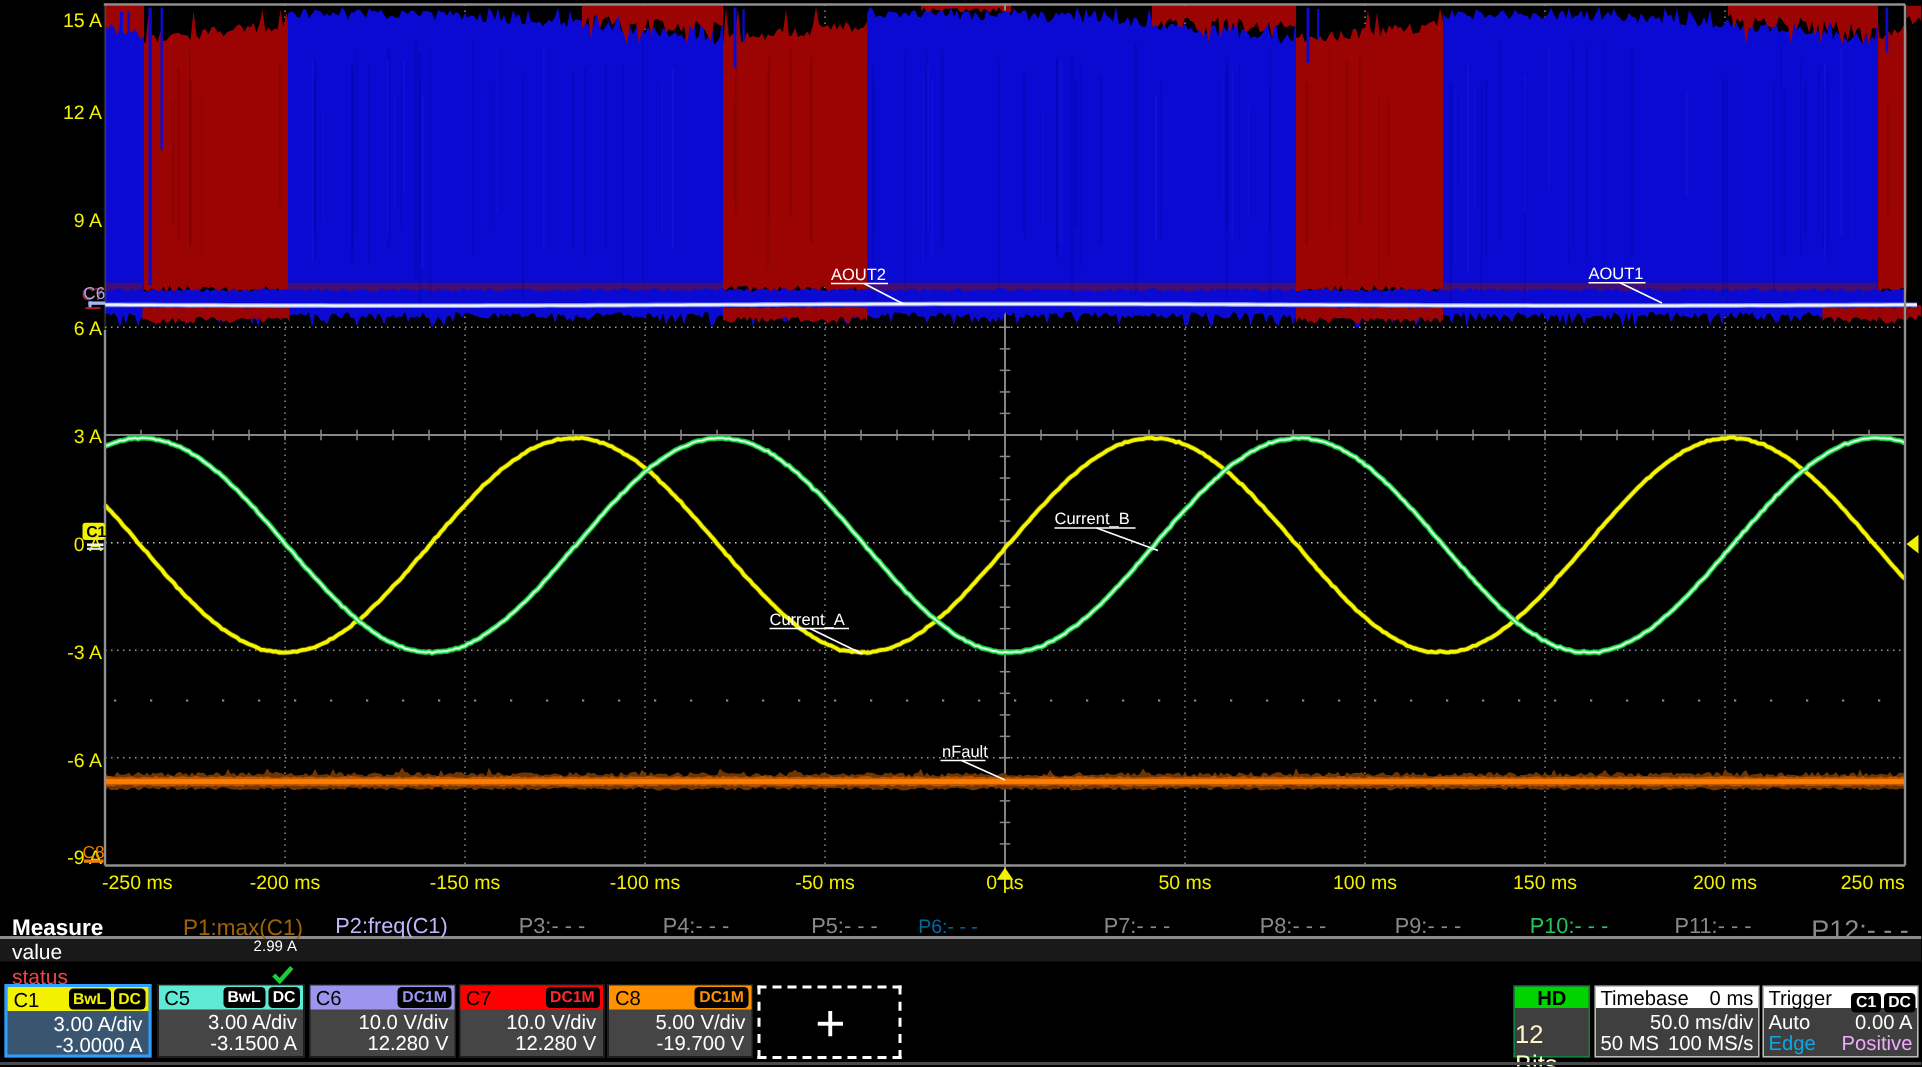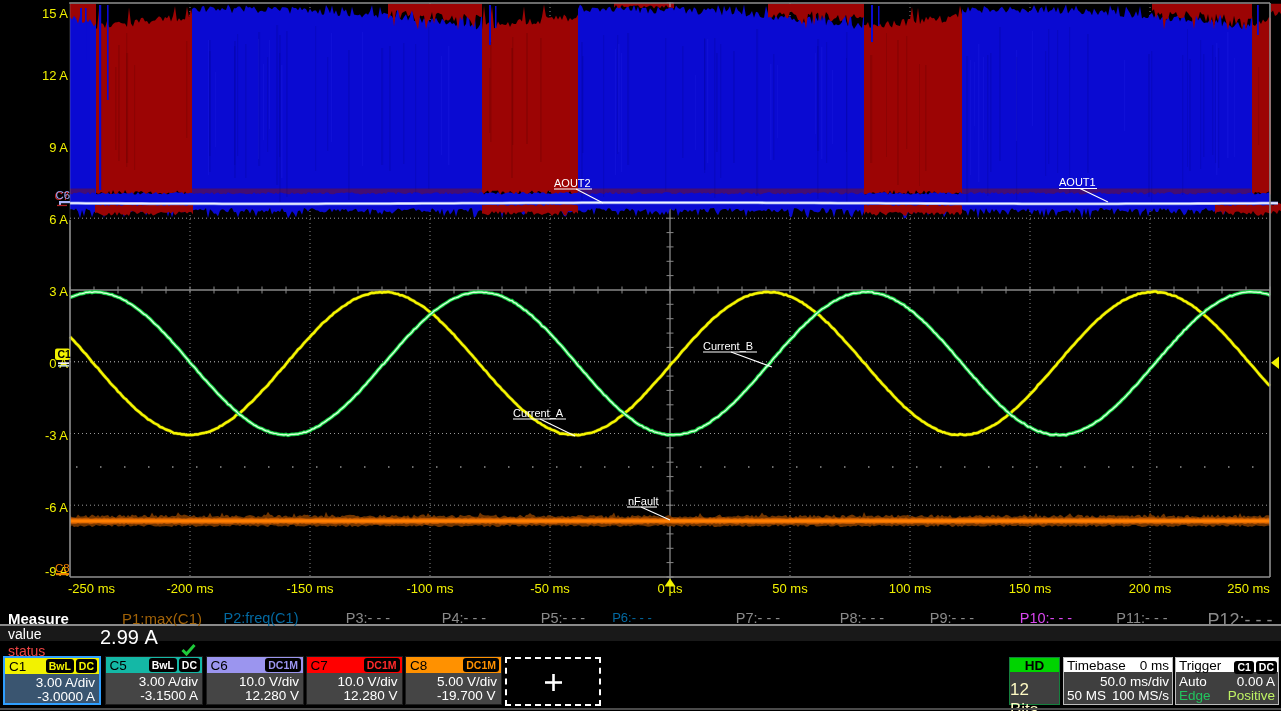--- a/index.html
+++ b/index.html
@@ -329,47 +329,47 @@
     <text x="703" y="349.5" font-size="11" fill="#fff">Current_B</text>
     <line x1="703" y1="352" x2="757" y2="352" stroke="#fff" stroke-width="1.1"></line>
     <line x1="731" y1="352" x2="772" y2="367" stroke="#fff" stroke-width="1.1"></line>
     <text x="628" y="504.5" font-size="11" fill="#fff">nFault</text>
     <line x1="627" y1="507" x2="657" y2="507" stroke="#fff" stroke-width="1.1"></line>
     <line x1="641" y1="507" x2="670" y2="520" stroke="#fff" stroke-width="1.1"></line>
   </svg>
 <div style="position:absolute;left:0;top:624px;width:1281px;height:1.5px;background:#8a8a8a"></div>
 <div style="position:absolute;left:8px;top:610px;font-size:15px;font-weight:bold;color:#fff">Measure</div>
 <div style="position:absolute;left:162px;top:610px;transform:translateX(-50%);font-size:15px;color:#a16207;white-space:nowrap">P1:max(C1)</div>
-<div style="position:absolute;left:261px;top:610px;transform:translateX(-50%);font-size:14.5px;color:#0369a1;white-space:nowrap">P2:freq(C1)</div>
+<div style="position:absolute;left:261px;top:610px;transform:translateX(-50%);font-size:14.5px;color:#c4b5fd;white-space:nowrap">P2:freq(C1)</div>
 <div style="position:absolute;left:368px;top:610px;transform:translateX(-50%);font-size:14.5px;color:#8a8a8a;white-space:nowrap">P3:- - -</div>
 <div style="position:absolute;left:464px;top:610px;transform:translateX(-50%);font-size:14.5px;color:#8a8a8a;white-space:nowrap">P4:- - -</div>
 <div style="position:absolute;left:563px;top:610px;transform:translateX(-50%);font-size:14.5px;color:#8a8a8a;white-space:nowrap">P5:- - -</div>
 <div style="position:absolute;left:632px;top:610px;transform:translateX(-50%);font-size:13px;color:#0369a1;white-space:nowrap">P6:- - -</div>
 <div style="position:absolute;left:758px;top:610px;transform:translateX(-50%);font-size:14.5px;color:#8a8a8a;white-space:nowrap">P7:- - -</div>
 <div style="position:absolute;left:862px;top:610px;transform:translateX(-50%);font-size:14.5px;color:#8a8a8a;white-space:nowrap">P8:- - -</div>
 <div style="position:absolute;left:952px;top:610px;transform:translateX(-50%);font-size:14.5px;color:#8a8a8a;white-space:nowrap">P9:- - -</div>
-<div style="position:absolute;left:1046px;top:610px;transform:translateX(-50%);font-size:14.5px;color:#d946ef;white-space:nowrap">P10:- - -</div>
+<div style="position:absolute;left:1046px;top:610px;transform:translateX(-50%);font-size:14.5px;color:#22c55e;white-space:nowrap">P10:- - -</div>
 <div style="position:absolute;left:1142px;top:610px;transform:translateX(-50%);font-size:14.5px;color:#8a8a8a;white-space:nowrap">P11:- - -</div>
 <div style="position:absolute;left:1240px;top:610px;transform:translateX(-50%);font-size:18px;color:#8a8a8a;white-space:nowrap">P12:- - -</div>
 <div style="position:absolute;left:0;top:626px;width:1281px;height:15px;background:#191919"></div>
 <div style="position:absolute;left:8px;top:626px;font-size:14px;color:#fff">value</div>
-<div style="position:absolute;left:100px;top:626px;width:98px;text-align:left;font-size:20px;color:#fff">2.99&nbsp;A</div>
+<div style="position:absolute;left:100px;top:626px;width:98px;text-align:right;font-size:10px;color:#fff">2.99&nbsp;A</div>
 <div style="position:absolute;left:8px;top:642.5px;font-size:14px;color:#ef4444">status</div>
 <svg style="position:absolute;left:181px;top:643px" width="15" height="13" viewBox="0 0 15 13">
     <path d="M1.5 7 L5.5 11 L13.5 2" stroke="#1fca3a" stroke-width="3" fill="none"></path>
   </svg>
 <div style="position:absolute;left:3px;top:656px;width:94px;height:45px;border:2px solid #2f9fff;background:#3a5570">
     <div style="position:absolute;left:0;top:0;width:100%;height:15.5px;background:#f2f200;white-space:nowrap">
       <span style="position:absolute;left:4px;top:0.5px;font-size:13.5px;color:#000">C1</span>
       <span style="position:absolute;right:2px;top:1px"><span style="display:inline-block;background:#000;color:#f2f200;border-radius:3px;font-size:10.5px;font-weight:bold;line-height:12px;padding:1px 3px;margin-left:2px;vertical-align:top">BwL</span><span style="display:inline-block;background:#000;color:#f2f200;border-radius:3px;font-size:10.5px;font-weight:bold;line-height:12px;padding:1px 3px;margin-left:2px;vertical-align:top">DC</span></span>
     </div>
     <div style="position:absolute;right:4px;top:17.5px;font-size:13.5px;color:#fff;text-align:right;line-height:14.5px">3.00 A/div<br>-3.0000 A</div>
   </div>
 <div style="position:absolute;left:104.5px;top:656px;width:96.5px;height:47px;border:1px solid #1c1c1c;background:#454545">
-    <div style="position:absolute;left:0;top:0;width:100%;height:15.5px;background:#14b8a6;white-space:nowrap">
+    <div style="position:absolute;left:0;top:0;width:100%;height:15.5px;background:#5eead4;white-space:nowrap">
       <span style="position:absolute;left:4px;top:0.5px;font-size:13.5px;color:#000">C5</span>
       <span style="position:absolute;right:2px;top:1px"><span style="display:inline-block;background:#000;color:#fff;border-radius:3px;font-size:10.5px;font-weight:bold;line-height:12px;padding:1px 3px;margin-left:2px;vertical-align:top">BwL</span><span style="display:inline-block;background:#000;color:#fff;border-radius:3px;font-size:10.5px;font-weight:bold;line-height:12px;padding:1px 3px;margin-left:2px;vertical-align:top">DC</span></span>
     </div>
     <div style="position:absolute;right:4px;top:17.5px;font-size:13.5px;color:#fff;text-align:right;line-height:14.5px">3.00 A/div<br>-3.1500 A</div>
   </div>
 <div style="position:absolute;left:205.5px;top:656px;width:96.5px;height:47px;border:1px solid #1c1c1c;background:#454545">
     <div style="position:absolute;left:0;top:0;width:100%;height:15.5px;background:#9b95ef;white-space:nowrap">
       <span style="position:absolute;left:4px;top:0.5px;font-size:13.5px;color:#000">C6</span>
       <span style="position:absolute;right:2px;top:1px"><span style="display:inline-block;background:#000;color:#9b95ef;border-radius:3px;font-size:10.5px;font-weight:bold;line-height:12px;padding:1px 3px;margin-left:2px;vertical-align:top">DC1M</span></span>
     </div>
@@ -380,21 +380,21 @@
       <span style="position:absolute;left:4px;top:0.5px;font-size:13.5px;color:#000">C7</span>
       <span style="position:absolute;right:2px;top:1px"><span style="display:inline-block;background:#000;color:#ff2a2a;border-radius:3px;font-size:10.5px;font-weight:bold;line-height:12px;padding:1px 3px;margin-left:2px;vertical-align:top">DC1M</span></span>
     </div>
     <div style="position:absolute;right:4px;top:17.5px;font-size:13.5px;color:#fff;text-align:right;line-height:14.5px">10.0 V/div<br>12.280 V</div>
   </div>
 <div style="position:absolute;left:405px;top:656px;width:95px;height:47px;border:1px solid #1c1c1c;background:#454545">
     <div style="position:absolute;left:0;top:0;width:100%;height:15.5px;background:#ff9100;white-space:nowrap">
       <span style="position:absolute;left:4px;top:0.5px;font-size:13.5px;color:#000">C8</span>
       <span style="position:absolute;right:2px;top:1px"><span style="display:inline-block;background:#000;color:#ff9100;border-radius:3px;font-size:10.5px;font-weight:bold;line-height:12px;padding:1px 3px;margin-left:2px;vertical-align:top">DC1M</span></span>
     </div>
-    <div style="position:absolute;right:4px;top:17.5px;font-size:13.5px;color:#fff;text-align:left;line-height:14.5px">5.00 V/div<br>-19.700 V</div>
+    <div style="position:absolute;right:4px;top:17.5px;font-size:13.5px;color:#fff;text-align:center;line-height:14.5px">5.00 V/div<br>-19.700 V</div>
   </div>
 <div style="position:absolute;left:504.5px;top:656.5px;width:92px;height:45px;border:2px dashed #fff;background:#000">
     <svg width="17" height="17" style="position:absolute;left:38px;top:15px">
       <rect x="7.2" y="0" width="2.6" height="17" fill="#fff"></rect>
       <rect x="0" y="7.2" width="17" height="2.6" fill="#fff"></rect>
     </svg>
   </div>
 <div style="position:absolute;left:1009px;top:657px;width:49px;height:46px;border:1px solid #15803d;background:#3f3f3f">
     <div style="position:absolute;left:0;top:0;width:100%;height:14px;background:#00d400;color:#000;font-size:13.5px;font-weight:bold;text-align:center">HD</div>
     <div style="position:absolute;left:0;top:22px;width:100%;color:#fef9c3;font-size:17px;text-align:left">12 Bits</div>
@@ -408,15 +408,15 @@
     <div style="position:absolute;left:3px;top:30px;color:#fff">50 MS</div>
     <div style="position:absolute;right:3px;top:30px;color:#fff">100 MS/s</div>
   </div>
 <div style="position:absolute;left:1175px;top:657px;width:102px;height:46px;border:1px solid #bbb;background:#3f3f3f;font-size:13.5px">
     <div style="position:absolute;left:0;top:0;width:100%;height:14px;background:#fff;color:#000">
       <span style="position:absolute;left:3px">Trigger</span>
       <span style="position:absolute;right:1px;top:0.5px"><span style="display:inline-block;background:#000;color:#fff;border-radius:3px;font-size:10.5px;font-weight:bold;line-height:11px;padding:1px 3px">C1</span><span style="display:inline-block;background:#000;color:#fff;border-radius:3px;font-size:10.5px;font-weight:bold;line-height:11px;padding:1px 3px;margin-left:2px">DC</span></span>
     </div>
     <div style="position:absolute;left:3px;top:15.5px;color:#fff">Auto</div>
     <div style="position:absolute;right:3px;top:15.5px;color:#fff">0.00 A</div>
-    <div style="position:absolute;left:3px;top:30px;color:#22c55e">Edge</div>
-    <div style="position:absolute;right:3px;top:30px;color:#bef264">Positive</div>
+    <div style="position:absolute;left:3px;top:30px;color:#0ea5e9">Edge</div>
+    <div style="position:absolute;right:3px;top:30px;color:#f0abfc">Positive</div>
   </div>
 <div style="position:absolute;left:0;top:708px;width:1281px;height:1.5px;background:#4a4a4a"></div>
 </body></html>

